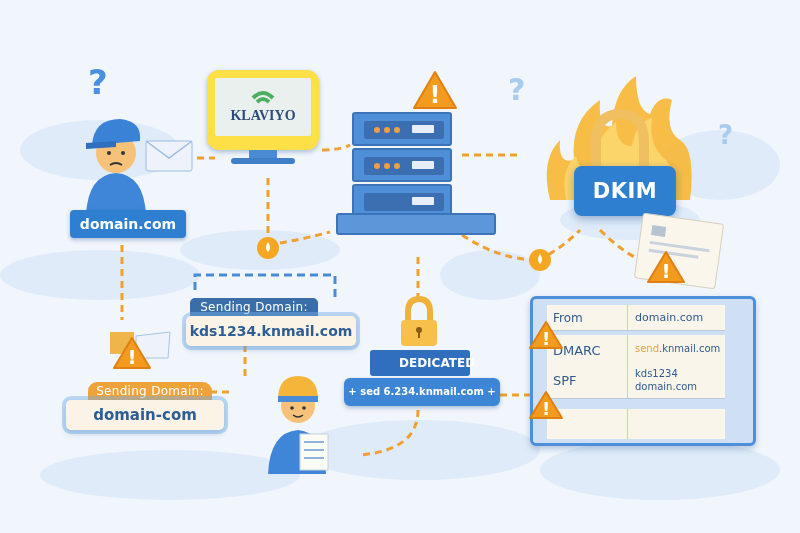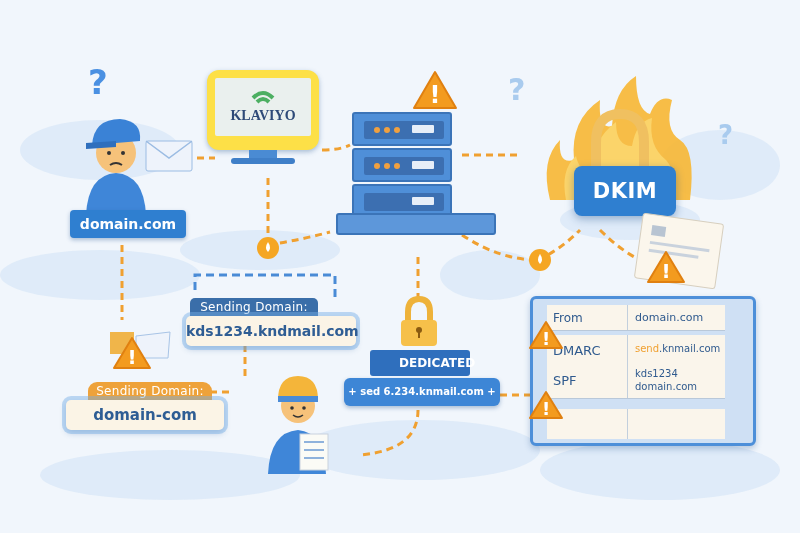--- a/index.html
+++ b/index.html
@@ -201,21 +201,21 @@
   <div style="position:absolute;left:10px;top:34px;width:50px;height:3px;background:#c9d2dd;"></div>
 </div>
 <div class="warn" style="left:646px;top:250px;">
   <svg width="40" height="36">
       <path d="M20 2 L38 32 L2 32z" fill="#f39b1f" stroke="#e08010" stroke-width="2" stroke-linejoin="round"></path>
   <text x="20" y="28" text-anchor="middle" font-size="20" font-weight="bold" fill="#fff" font-family="DejaVu Sans, sans-serif">!</text>
     </svg>
 </div>
 
 <div class="tag" style="left:190px;top:298px;width:128px;height:18px;line-height:18px;background:#3a6ea9;">Sending Domain:</div>
-<div class="cream-box" style="left:186px;top:316px;width:170px;height:30px;line-height:30px;font-size:14px;">kds1234.kndmail.com</div>
+<div class="cream-box" style="left:186px;top:316px;width:170px;height:30px;line-height:30px;font-size:14px;">kds1234.knmail.com</div>
 
 <div class="abs" style="left:108px;top:328px;">
   <svg width="64" height="34">
       <rect x="2" y="4" width="24" height="22" fill="#f0b54a"></rect>
       <path d="M28 8 L62 4 L60 30 L28 30z" fill="#eef3fb" stroke="#a8c4e6"></path>
     </svg>
 </div>
 <div class="warn" style="left:112px;top:336px;">
   <svg width="40" height="36">
       <path d="M20 2 L38 32 L2 32z" fill="#f39b1f" stroke="#e08010" stroke-width="2" stroke-linejoin="round"></path>

